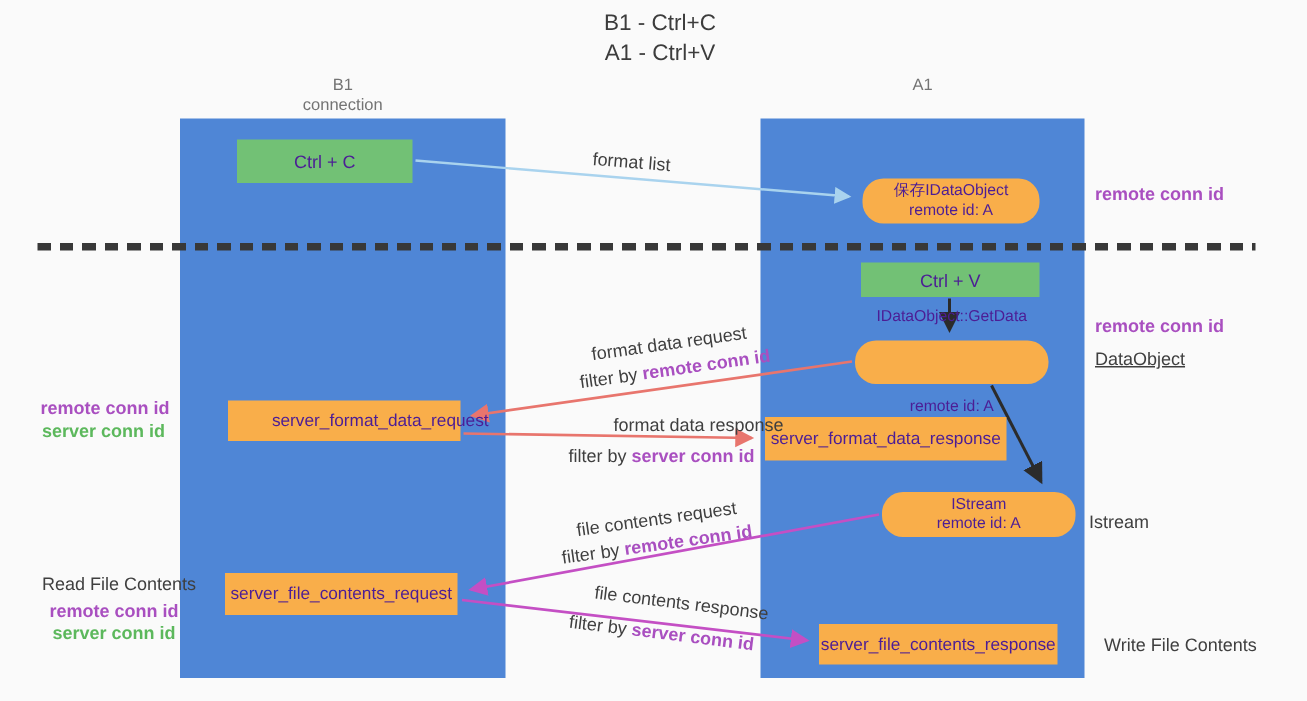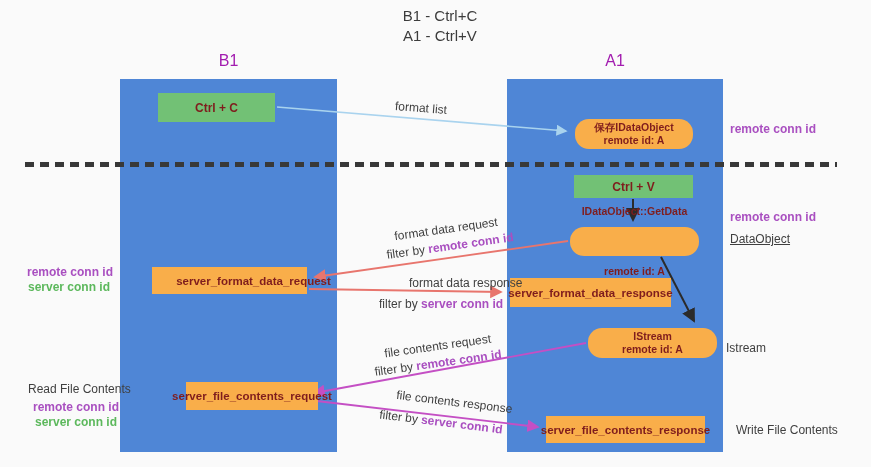--- a/index.html
+++ b/index.html
@@ -5,28 +5,28 @@
   html,body { margin:0; padding:0; background:#fafafa; }
   .canvas {
     position:relative; width:871px; height:467px; overflow:hidden;
     background:#fafafa; font-family:"Liberation Sans", sans-serif;
   }
   .title-block { position:absolute; top:6px; left:0; width:880px; text-align:center;
     font-size:15px; color:#3c3c3c; line-height:1.32; }
   .lane { position:absolute; top:79px; height:373px; background:#4f86d6; }
   .lane-left { left:120px; width:217px; }
   .lane-right { left:507px; width:216px; }
-  .lane-header { position:absolute; top:51px; text-align:center; font-size:16px;
-    color:#a21caf; line-height:1.2; }
+  .lane-header { position:absolute; top:51px; text-align:center; font-size:11px;
+    color:#737373; line-height:1.2; }
   .lane-header.lh-left { left:120px; width:217px; }
   .lane-header.lh-right { left:507px; width:216px; }
   .dashed-line { position:absolute; left:25px; top:162px; width:812px; height:5px;
     background:repeating-linear-gradient(90deg,#383838 0 9px,transparent 9px 15px); }
   .node { position:absolute; display:flex; flex-direction:column; align-items:center;
-    justify-content:center; color:#7f1d1d; text-align:center; box-sizing:border-box;font-weight:bold; }
+    justify-content:center; color:#4c1d95; text-align:center; box-sizing:border-box; }
   .green { background:#72c175; font-size:12px; }
   .orange { background:#f9ae4a; font-size:11.5px; }
   .orange.two-line { font-size:10.5px; line-height:1.25;border-radius:14px; }
   .overlay { position:absolute; left:0; top:0; pointer-events:none; }
   .flow-label { position:absolute; font-size:12px; color:#3f3f3f; white-space:nowrap; }
   .rot-neg { transform:rotate(-8deg); }
   .rot-pos { transform:rotate(7deg); }
   .rot-slight { transform:rotate(4.5deg); }
   .side-label { position:absolute; font-size:12px; color:#3f3f3f; white-space:nowrap; }
   .conn-purple { color:#a94fc0; font-weight:bold; }
@@ -37,20 +37,21 @@
 
 <div class="canvas">
 
   <div class="title-block">
     <div>B1 - Ctrl+C</div>
     <div>A1 - Ctrl+V</div>
   </div>
 
   <div class="lane-header lh-left">
     <div>B1</div>
+    <div>connection</div>
   </div>
   <div class="lane-header lh-right">
     <div>A1</div>
   </div>
 
   <div class="lane lane-left"></div>
   <div class="lane lane-right"></div>
 
   <div class="dashed-line"></div>
 
@@ -102,21 +103,21 @@
 
   <div class="node orange" style="left:510px;top:278px;width:161px;height:29px;">
     <span>server_format_data_response</span>
   </div>
 
   <div class="node orange two-line" style="left:588px;top:328px;width:129px;height:30px;">
     <span>IStream</span>
     <span>remote id: A</span>
   </div>
 
-  <div class="node orange" style="left:150px;top:382px;width:132px;height:28px;margin-left:36px;">
+  <div class="node orange" style="left:150px;top:382px;width:155px;height:28px;">
     <span>server_file_contents_request</span>
   </div>
 
   <div class="node orange" style="left:546px;top:416px;width:159px;height:27px;">
     <span>server_file_contents_response</span>
   </div>
 
   <div class="flow-label rot-slight" style="left:395px;top:101px;">format list</div>
 
   <div class="flow-label rot-neg" style="left:394px;top:222px;">format data request</div>

